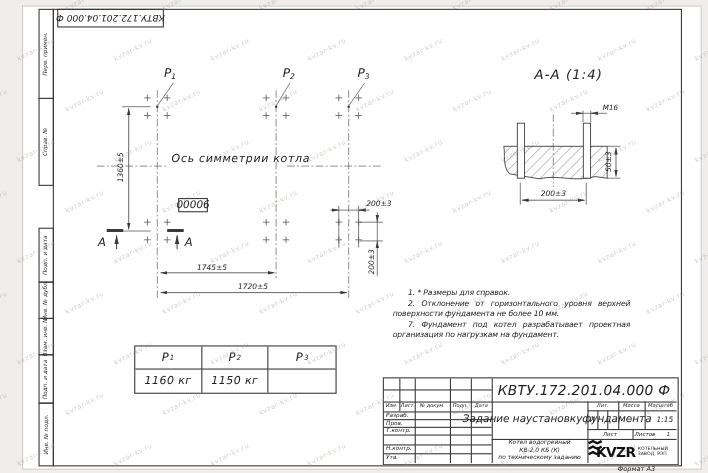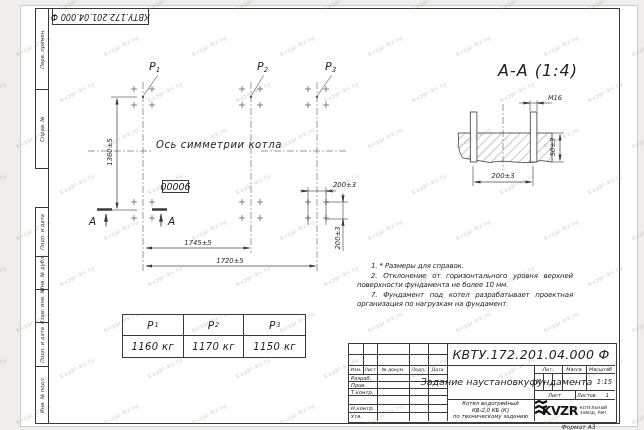--- a/index.html
+++ b/index.html
@@ -143,29 +143,29 @@
   <div class="lbl" style="left:149px;top:60px;font-size:11px"><span>P</span><span class="sub">1</span></div>
   <div class="lbl" style="left:257px;top:60px;font-size:11px"><span>P</span><span class="sub">2</span></div>
   <div class="lbl" style="left:325px;top:60px;font-size:11px"><span>P</span><span class="sub">3</span></div>
 
   <div class="lbl" style="left:156px;top:139px;font-size:10px;letter-spacing:.6px">Ось симметрии котла</div>
   <div id="levelbox">
       <span>00006</span>
     </div>
 
   <div class="lbl dim rot" style="left:90px;top:148px;width:40px">1360±5</div>
-  <div class="lbl dim" style="left:179px;top:239px;width:38px;text-align:center">1745±5</div>
+  <div class="lbl dim" style="left:179px;top:239px;width:38px;">1745±5</div>
   <div class="lbl dim" style="left:211px;top:257px;width:38px;text-align:center">1720±5</div>
   <div class="lbl dim" style="left:333px;top:181px">200±3</div>
   <div class="lbl dim rot" style="left:319px;top:234px;width:38px">200±3</div>
 
   <div class="lbl" style="left:89px;top:215px;font-size:10.5px">А</div>
   <div class="lbl" style="left:168px;top:215px;font-size:10.5px">А</div>
 
-  <div class="lbl" style="left:498px;top:61px;font-size:16px;letter-spacing:1px">А-А (1:4)</div>
+  <div class="lbl" style="left:486px;top:61px;font-size:12px;letter-spacing:1px">А-А (1:4)</div>
   <div class="lbl" style="left:548px;top:94px;font-size:6.5px">М16</div>
   <div class="lbl dim rot" style="left:536px;top:143px;width:34px">50±3</div>
   <div class="lbl dim" style="left:484px;top:172px;width:38px;text-align:center">200±3</div>
 
   <div id="notes">
     <p>1. * Размеры для справок.</p>
     <p>2. Отклонение от горизонтального уровня верхней поверхности фундамента не более 10 мм.</p>
     <p>7. Фундамент под котел разрабатывает проектная организация по нагрузкам на фундамент.</p>
   </div>
 
@@ -176,21 +176,20 @@
       </div>
     <div class="cell head">
         <span>P</span>
         <span class="sub2">2</span>
       </div>
     <div class="cell head">
         <span>P</span>
         <span class="sub2">3</span>
       </div>
     <div class="cell val">1160 кг</div>
-    <div class="cell val">1170 кг</div>
     <div class="cell val">1150 кг</div>
   </div>
 
   <div id="tb">
 
     <div class="tv" style="left:98px;top:0;height:77px"></div>
     <div class="tv" style="left:14px;top:0;height:30px"></div>
     <div class="tv" style="left:28px;top:0;height:77px"></div>
     <div class="tv" style="left:60px;top:0;height:77px"></div>
     <div class="tv" style="left:79px;top:0;height:77px"></div>

